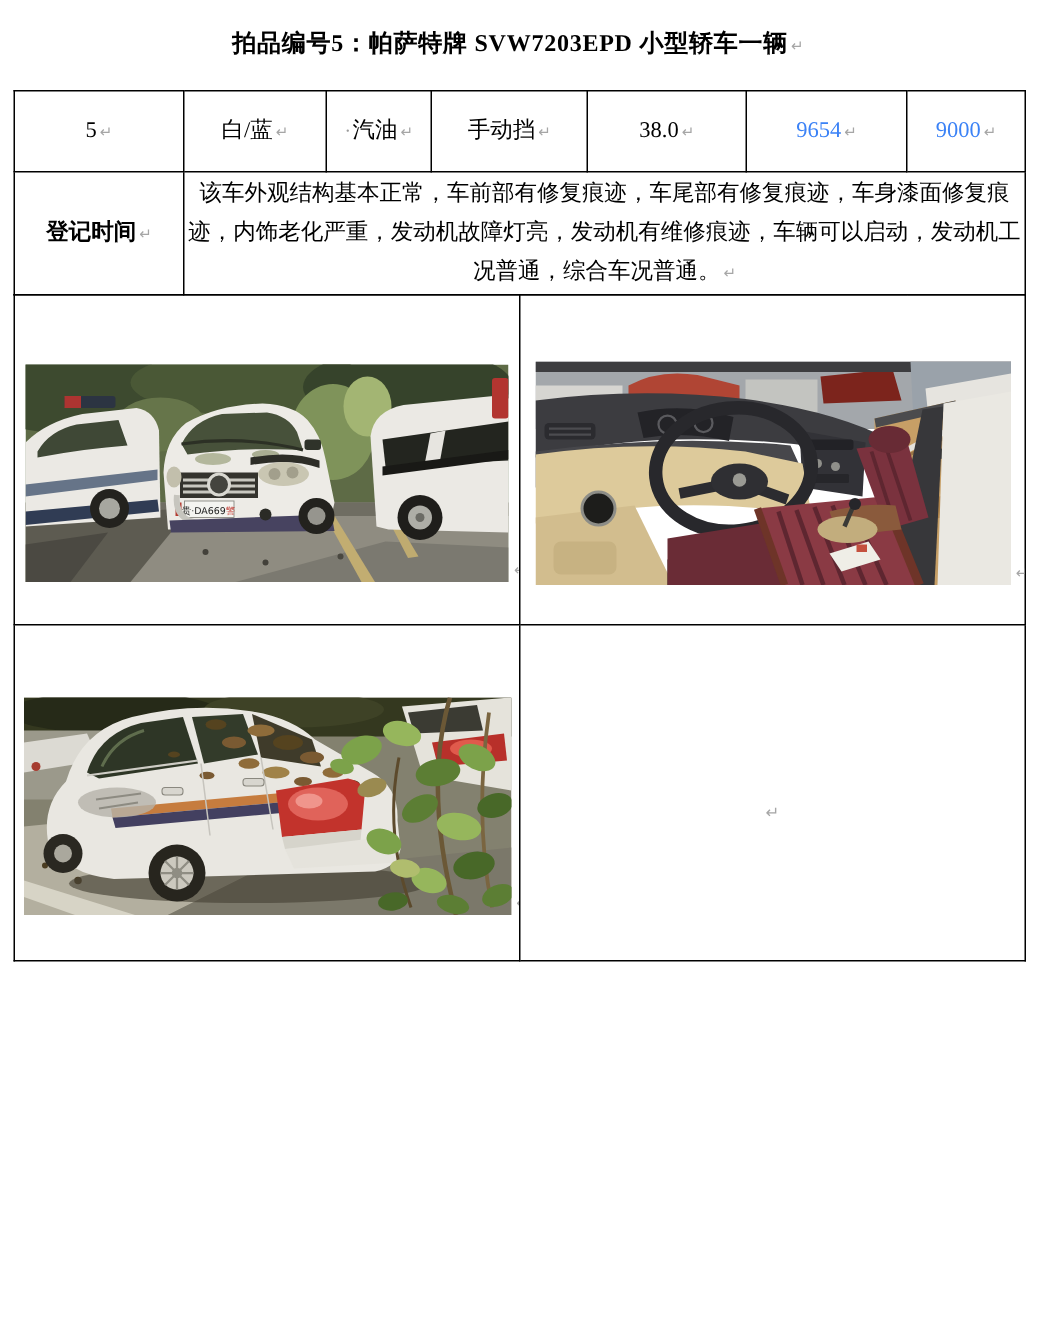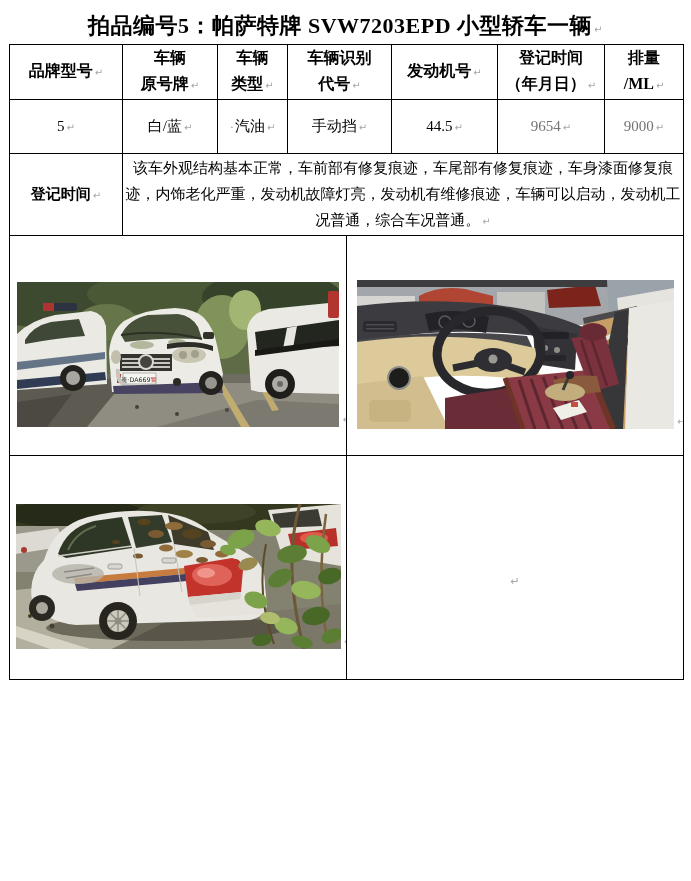--- a/index.html
+++ b/index.html
@@ -2,40 +2,40 @@
 <html><head>
 <meta charset="utf-8">
 <style>
   html,body { margin:0; padding:0; }
   body {
     width:691px; height:881px; background:#ffffff; overflow:hidden;
     font-family:"Liberation Serif","DejaVu Serif",serif; color:#000;
   }
   .page { position:relative; width:691px; height:881px; }
   .doc-title {
-    margin:4px; padding-top:7px; height:29px; text-align:center;
-    font-size:22px; font-weight:bold; letter-spacing:0.5px;
+    margin:12px; padding-top:7px; height:29px; text-align:center;
+    font-size:16px; font-weight:bold; letter-spacing:0.5px;
   }
   table.main, table.photos {
     border-collapse:collapse; table-layout:fixed; margin-left:9px;
   }
   table.photos { margin-top:-1px; }
   table.main td, table.photos td {
     border:1px solid #000; padding:0; text-align:center; vertical-align:middle;
     font-size:15px; line-height:26px; white-space:pre-line; overflow:hidden;
   }
   tr.hdr td { font-weight:bold; font-size:16px; line-height:26px; }
   tr.r1 td { height:53px; }
   tr.r2 td { height:82px; }
   tr.r3 td { height:88px; }
   tr.r4 td { height:53px; }
   tr.r5 td { height:81px; }
   tr.p1 td { height:219px; }
   tr.p2 td { height:223px; }
-  .red { color:#737373; }
+  .red { color:#3b82f6; }
   td.cond-label { font-weight:bold; font-size:17px; }
   td.cond-text {
     text-align:justify; white-space:normal; font-size:14.3px;
     line-height:27.5px; padding:4px 6px 4px 13px; vertical-align:middle;
   }
   
   .pm::after {
     content:"\21B5"; color:#a6a6a6; font-size:10px; font-weight:normal;
     font-family:"DejaVu Sans",sans-serif; margin-left:2px; vertical-align:baseline;
   }
@@ -64,40 +64,26 @@
     <colgroup>
       <col style="width:113px">
         <col style="width:95px">
         <col style="width:70px">
       <col style="width:104px">
         <col style="width:106px">
         <col style="width:107px">
       <col style="width:79px">
     </colgroup>
     <tbody>
-        <tr class="hdr r1">
-      <td><span class="pm">品牌型号</span></td>
-      <td><span class="pm">车辆
-原号牌</span></td>
-      <td><span class="pm">车辆
-类型</span></td>
-      <td><span class="pm">车辆识别
-代号</span></td>
-      <td><span class="pm">发动机号</span></td>
-      <td><span class="pm">登记时间
-（年月日）</span></td>
-      <td><span class="pm">排量
-/ML</span></td>
-    </tr>
     <tr class="r4">
       <td><span class="pm">5</span></td>
       <td><span class="pm">白/蓝</span></td>
       <td><span class="spacemark pm">汽油</span></td>
       <td><span class="pm">手动挡</span></td>
-      <td><span class="pm">44.5</span></td>
+      <td><span class="pm">38.0</span></td>
       <td><span class="red pm">9654</span></td>
       <td><span class="red pm">9000</span></td>
     </tr>
     <tr class="r5">
       <td class="cond-label"><span class="pm">登记时间</span></td>
       <td class="cond-text" colspan="6"><span class="pm">该车外观结构基本正常，车前部有修复痕迹，车尾部有修复痕迹，车身漆面修复痕迹，内饰老化严重，发动机故障灯亮，发动机有维修痕迹，车辆可以启动，发动机工况普通，综合车况普通。</span></td>
     </tr>
   </tbody>
     </table>
 

